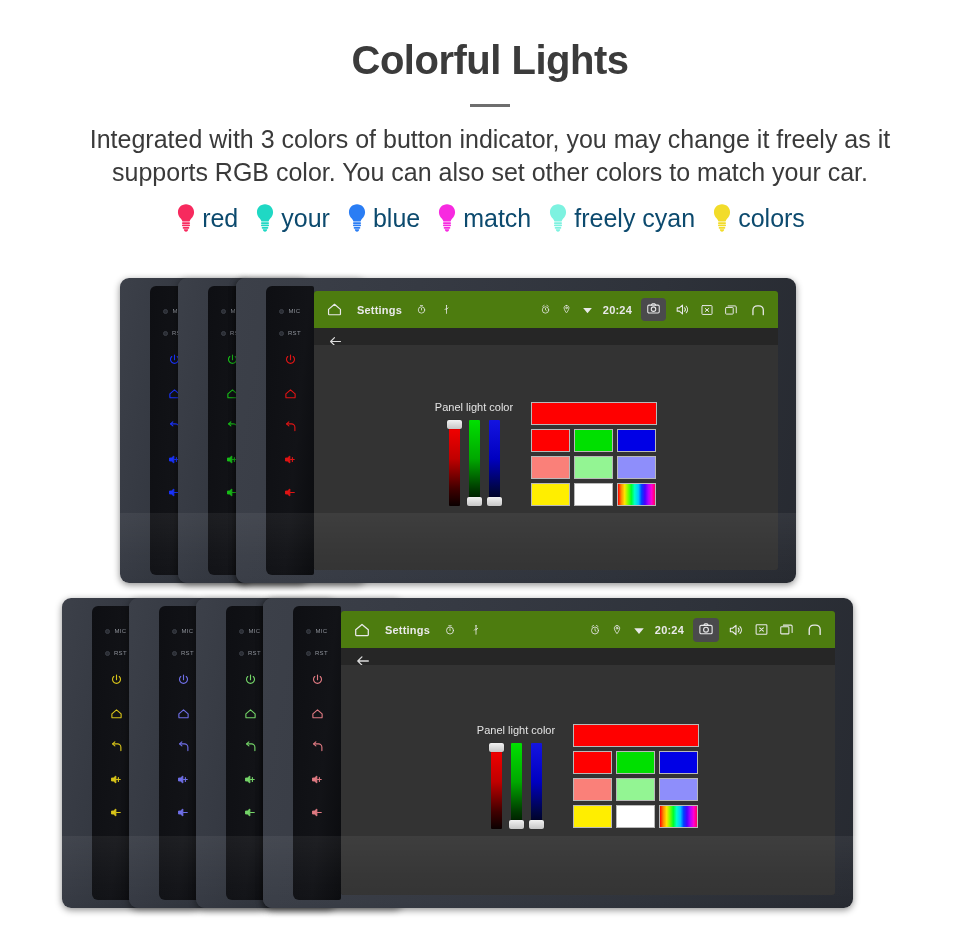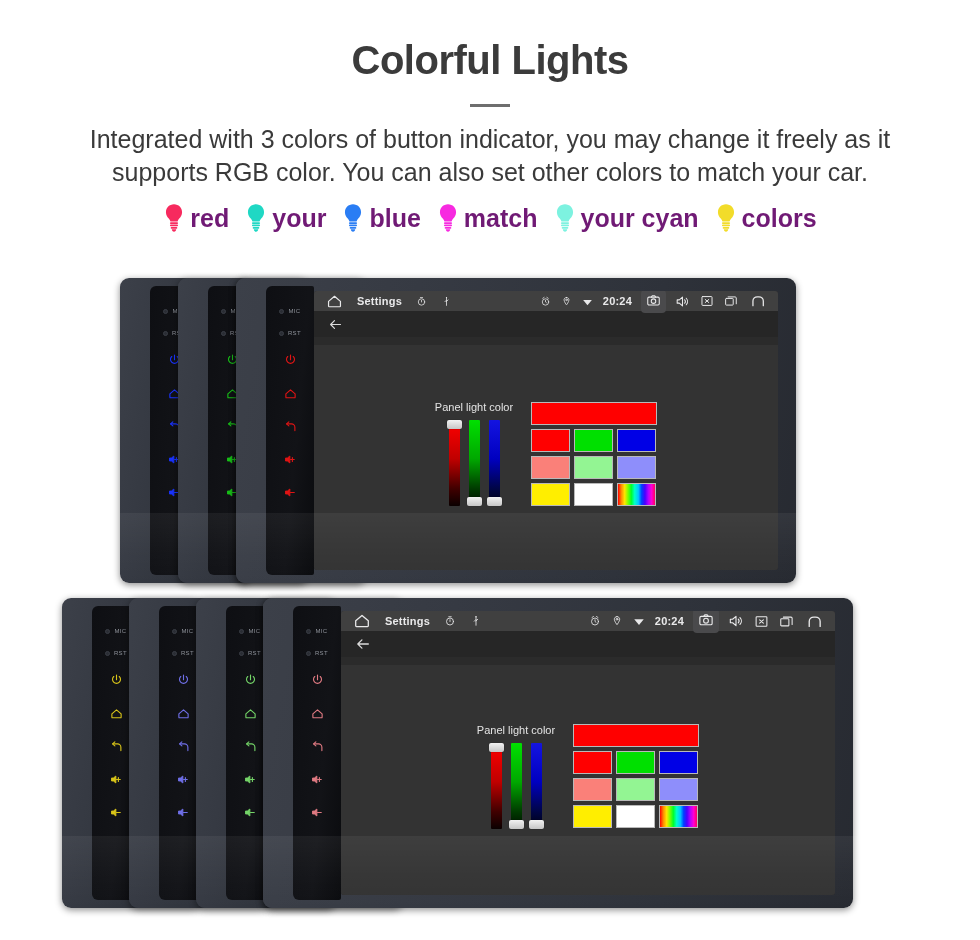--- a/index.html
+++ b/index.html
@@ -38,21 +38,21 @@
   
   .legend {
     display: flex;
     justify-content: center;
     align-items: center;
     gap: 16px;
     margin-top: 14px;
     padding: 0 26px;
   }
   .legend-item { display: flex; align-items: center; gap: 5px; }
-  .legend-label { font-size: 25px; color: #701a75; white-space: nowrap; font-weight: bold; }
+  .legend-label { font-size: 25px; color: #0c4a6e; white-space: nowrap; }
   .bulb { width: 22px; height: 30px; display: block; }
 
   
   .devices-top {
     position: absolute;
     left: 120px; top: 278px;
     width: 730px; height: 305px;
   }
   .devices-bottom {
     position: absolute;
@@ -110,22 +110,22 @@
   
   .screen-unit { position: absolute; top: 0; bottom: 0; }
   .screen {
     position: absolute;
     left: 78px; top: 13px; bottom: 13px; right: 18px;
     background: #2b2b2b;
     border-radius: 3px;
     overflow: hidden;
   }
   .statusbar {
-    height: 20px;
-    background: #404040;
+    height: 37px;
+    background: #4d7c0f;
     display: flex;
     align-items: center;
     padding: 0 12px;
     gap: 0;
     color: #e9e9ea;
   }
   .sb-left { display: flex; align-items: center; gap: 14px; }
   .sb-title { font-size: 11px; font-weight: bold; letter-spacing: .2px; }
   .sb-spacer { flex: 1; }
   .sb-right { display: flex; align-items: center; gap: 10px; }
@@ -279,21 +279,21 @@
     <div class="legend-item">
       <span>
         <svg class="bulb" viewBox="0 0 24 32">
           <path fill="#7df2e0" d="M12 1C6.9 1 3.2 4.9 3.2 9.6c0 3.2 1.7 5.3 3.1 7 .9 1.1 1.6 2 1.8 3.1h7.8c.2-1.1.9-2 1.8-3.1 1.4-1.7 3.1-3.8 3.1-7C20.8 4.9 17.1 1 12 1z"></path>
           <rect x="7.6" y="20.6" width="8.8" height="1.9" rx=".9" fill="#7df2e0"></rect>
           <rect x="7.6" y="23.2" width="8.8" height="1.9" rx=".9" fill="#7df2e0"></rect>
           <rect x="8.4" y="25.8" width="7.2" height="1.9" rx=".9" fill="#7df2e0"></rect>
           <path d="M9.6 28.4h4.8c0 1.6-1.1 2.6-2.4 2.6s-2.4-1-2.4-2.6z" fill="#7df2e0"></path>
         </svg>
       </span>
-      <span class="legend-label">your cyan</span>
+      <span class="legend-label">freely cyan</span>
     </div>
     <div class="legend-item">
       <span>
         <svg class="bulb" viewBox="0 0 24 32">
           <path fill="#f2dc2a" d="M12 1C6.9 1 3.2 4.9 3.2 9.6c0 3.2 1.7 5.3 3.1 7 .9 1.1 1.6 2 1.8 3.1h7.8c.2-1.1.9-2 1.8-3.1 1.4-1.7 3.1-3.8 3.1-7C20.8 4.9 17.1 1 12 1z"></path>
           <rect x="7.6" y="20.6" width="8.8" height="1.9" rx=".9" fill="#f2dc2a"></rect>
           <rect x="7.6" y="23.2" width="8.8" height="1.9" rx=".9" fill="#f2dc2a"></rect>
           <rect x="8.4" y="25.8" width="7.2" height="1.9" rx=".9" fill="#f2dc2a"></rect>
           <path d="M9.6 28.4h4.8c0 1.6-1.1 2.6-2.4 2.6s-2.4-1-2.4-2.6z" fill="#f2dc2a"></path>
         </svg>

